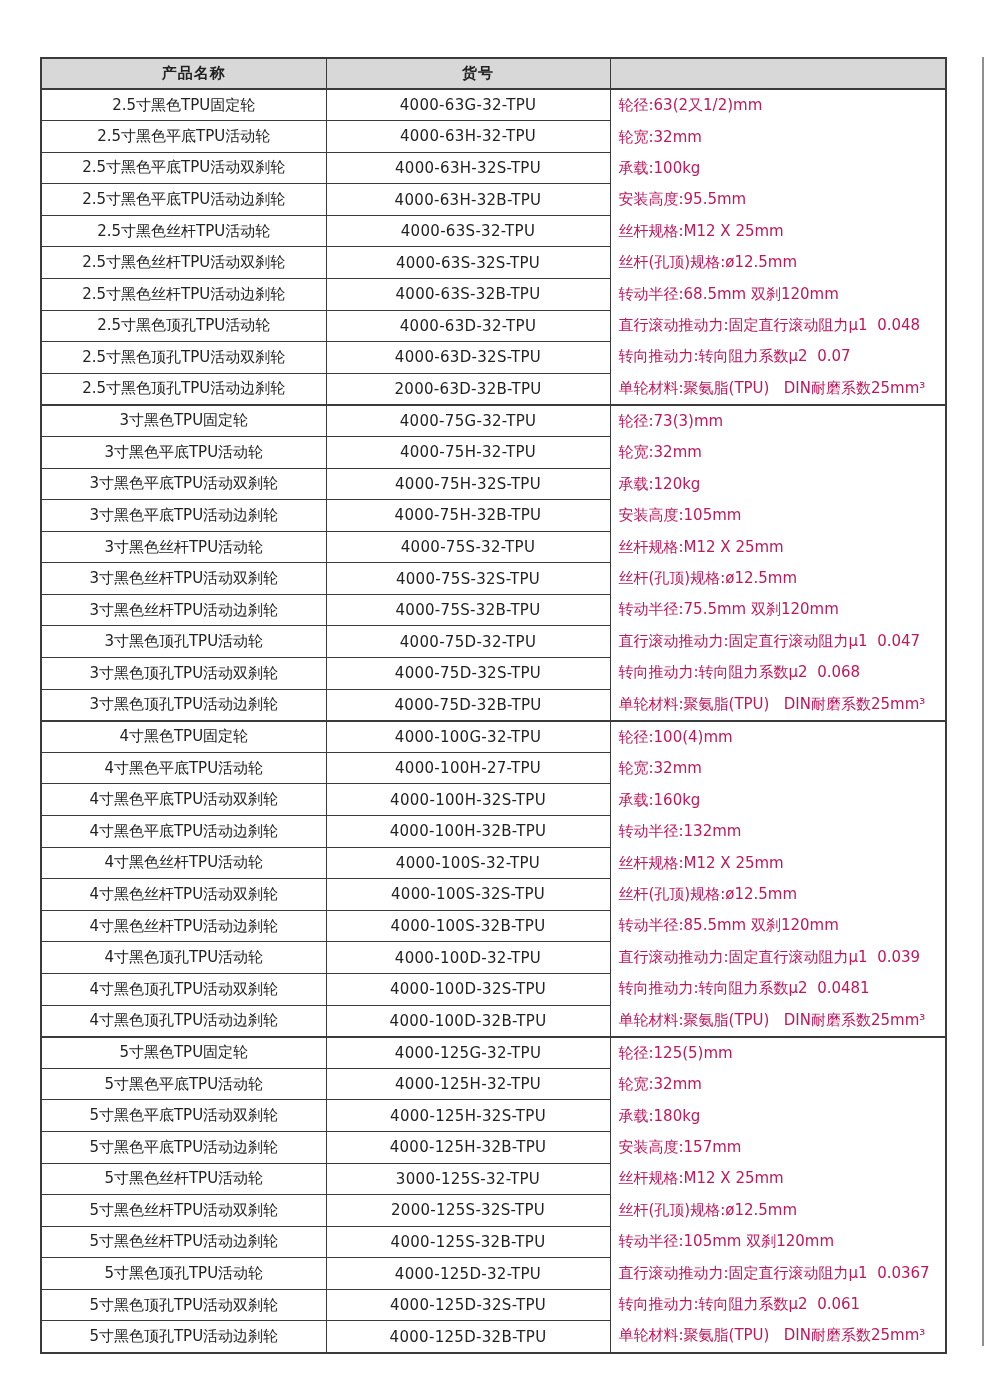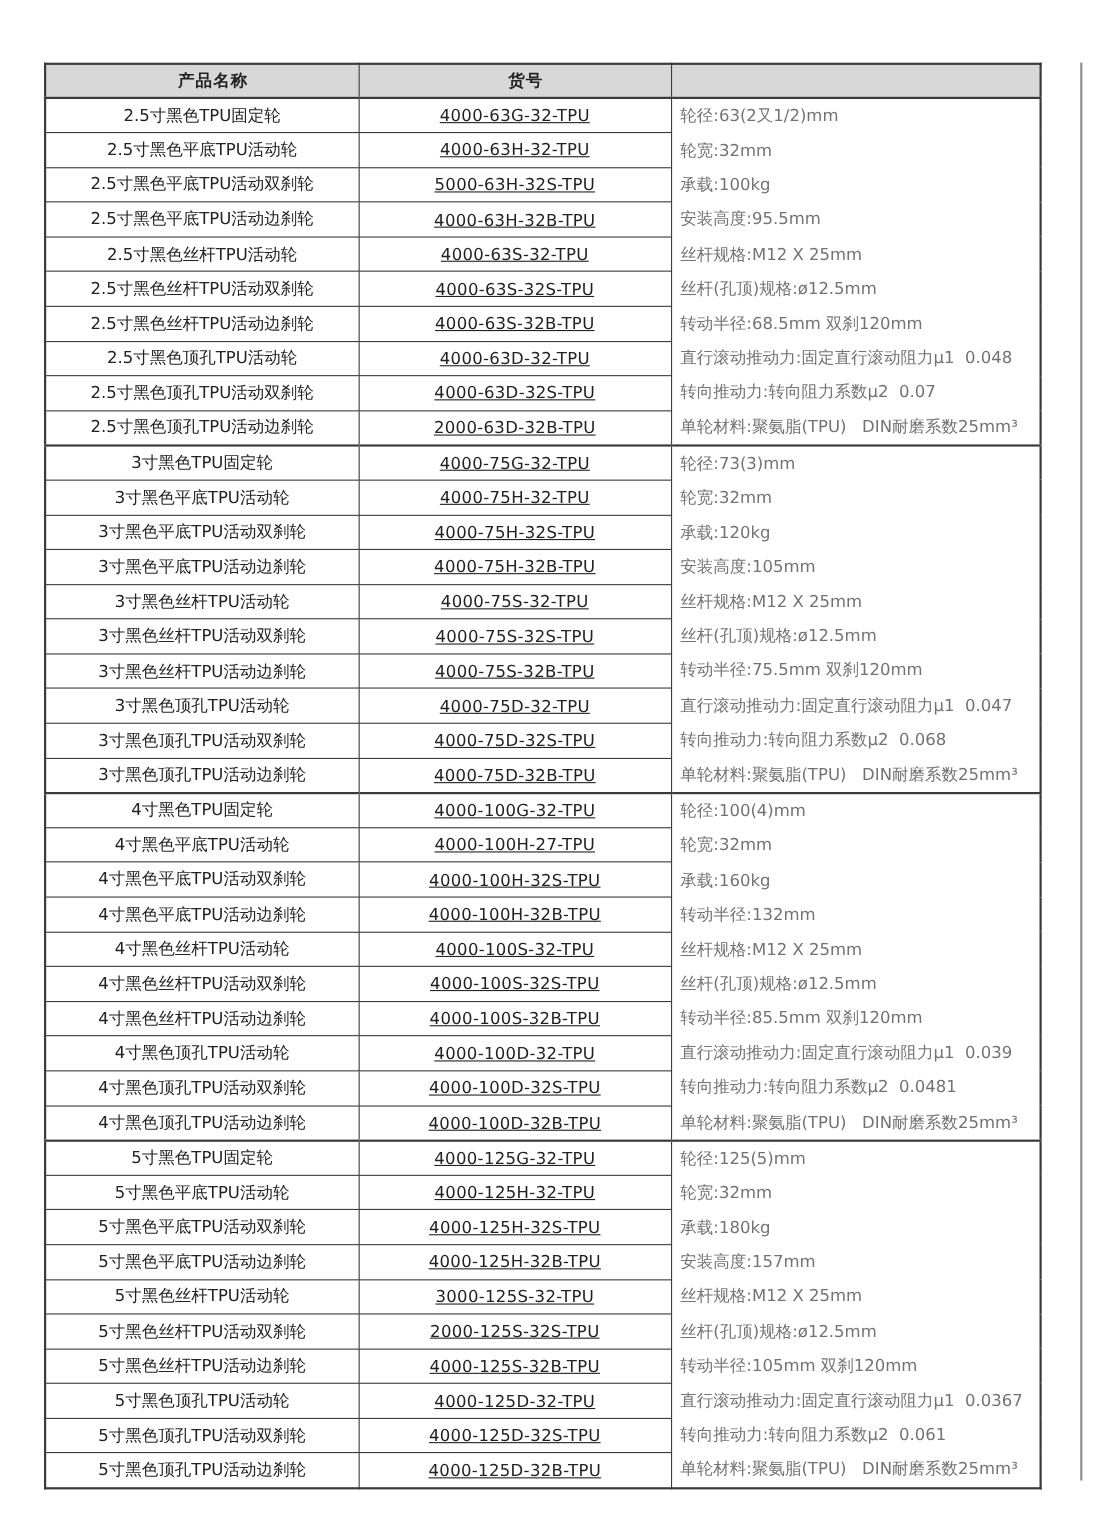--- a/index.html
+++ b/index.html
@@ -38,33 +38,33 @@
     border:1px solid #3b3b3b;
     font-size:15px;
     vertical-align:middle;
     color:#222222;
   }
   td.name-cell, td.code-cell {
     height:31.4px;
     text-align:center;
     overflow:hidden;
   }
-  td.code-cell { letter-spacing:0.3px;text-decoration:underline; }
+  td.code-cell { letter-spacing:0.3px; }
 
   tr.group-start td { border-top-width:2px; }
 
   td.specs-cell { padding:0; vertical-align:top; }
   .spec-line {
     height:31.4px;
     display:flex;
     align-items:center;
     padding-left:8px;
     white-space:pre;
     font-size:15px;
-    color:#737373;
+    color:#be185d;
     overflow:hidden;
   }
 
   .edge-line {
     position:absolute;
     left:982px; top:57px;
     width:2px; height:1289px;
     background:#8f8f8f;
   }
 </style>
@@ -101,21 +101,21 @@
             <div class="spec-line">转向推动力:转向阻力系数μ2  0.07</div>
             <div class="spec-line">单轮材料:聚氨脂(TPU)   DIN耐磨系数25mm³</div>
           </td>
         </tr>
         <tr>
           <td class="name-cell">2.5寸黑色平底TPU活动轮</td>
           <td class="code-cell">4000-63H-32-TPU</td>
         </tr>
         <tr>
           <td class="name-cell">2.5寸黑色平底TPU活动双刹轮</td>
-          <td class="code-cell">5000-63H-32S-TPU</td>
+          <td class="code-cell">4000-63H-32S-TPU</td>
         </tr>
         <tr>
           <td class="name-cell">2.5寸黑色平底TPU活动边刹轮</td>
           <td class="code-cell">4000-63H-32B-TPU</td>
         </tr>
         <tr>
           <td class="name-cell">2.5寸黑色丝杆TPU活动轮</td>
           <td class="code-cell">4000-63S-32-TPU</td>
         </tr>
         <tr>

